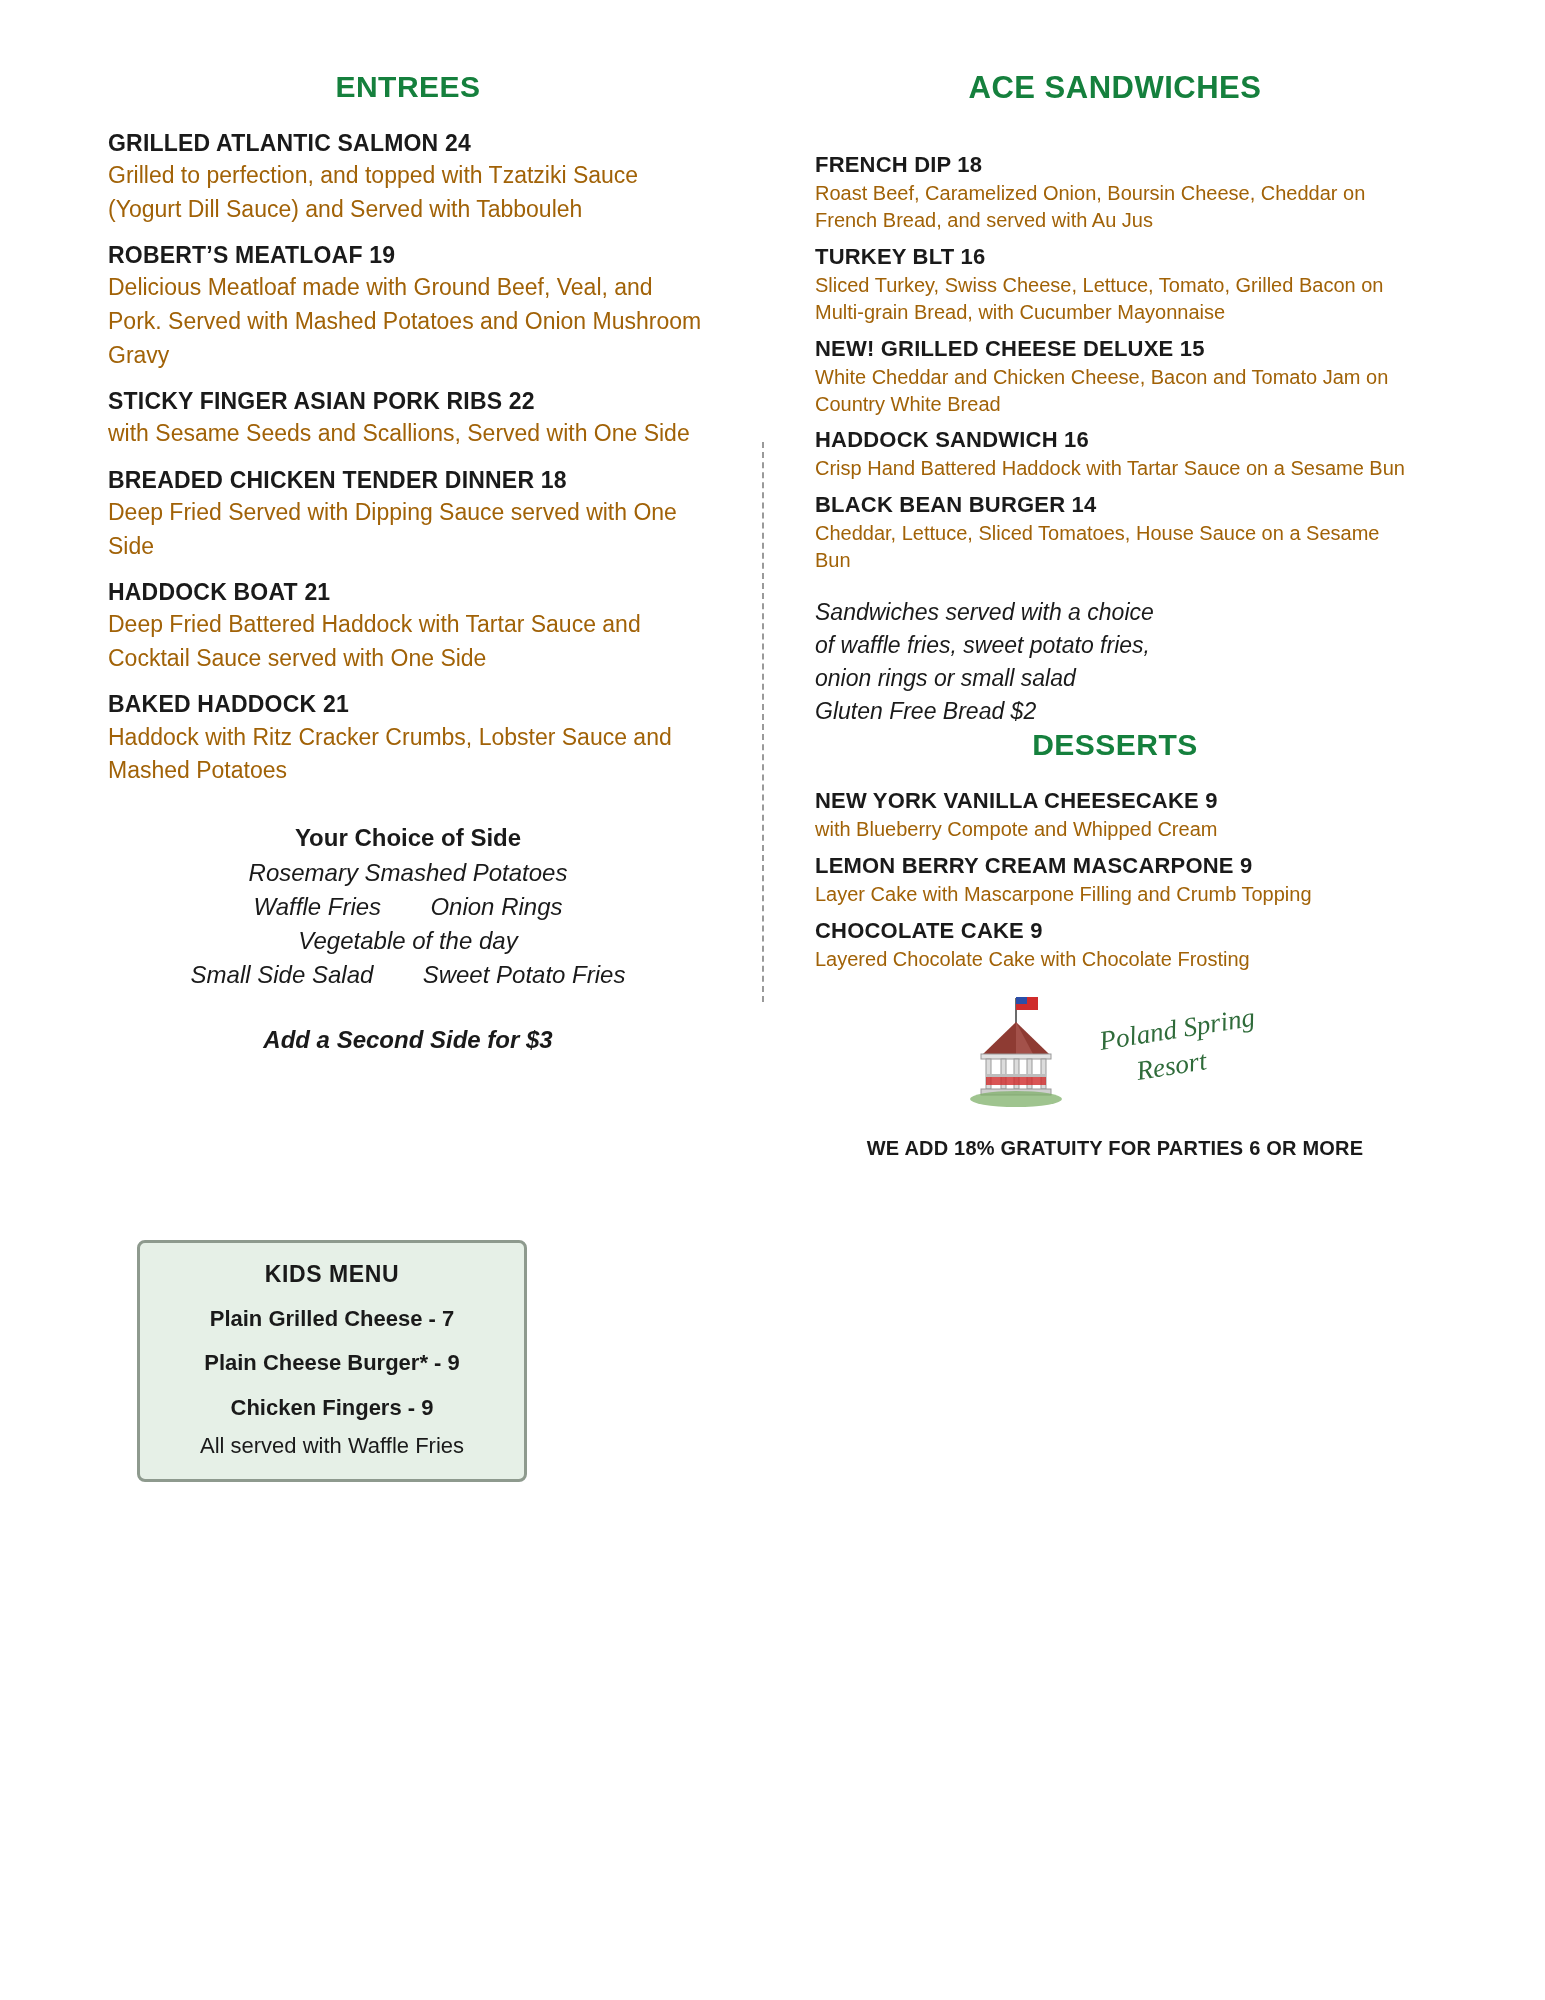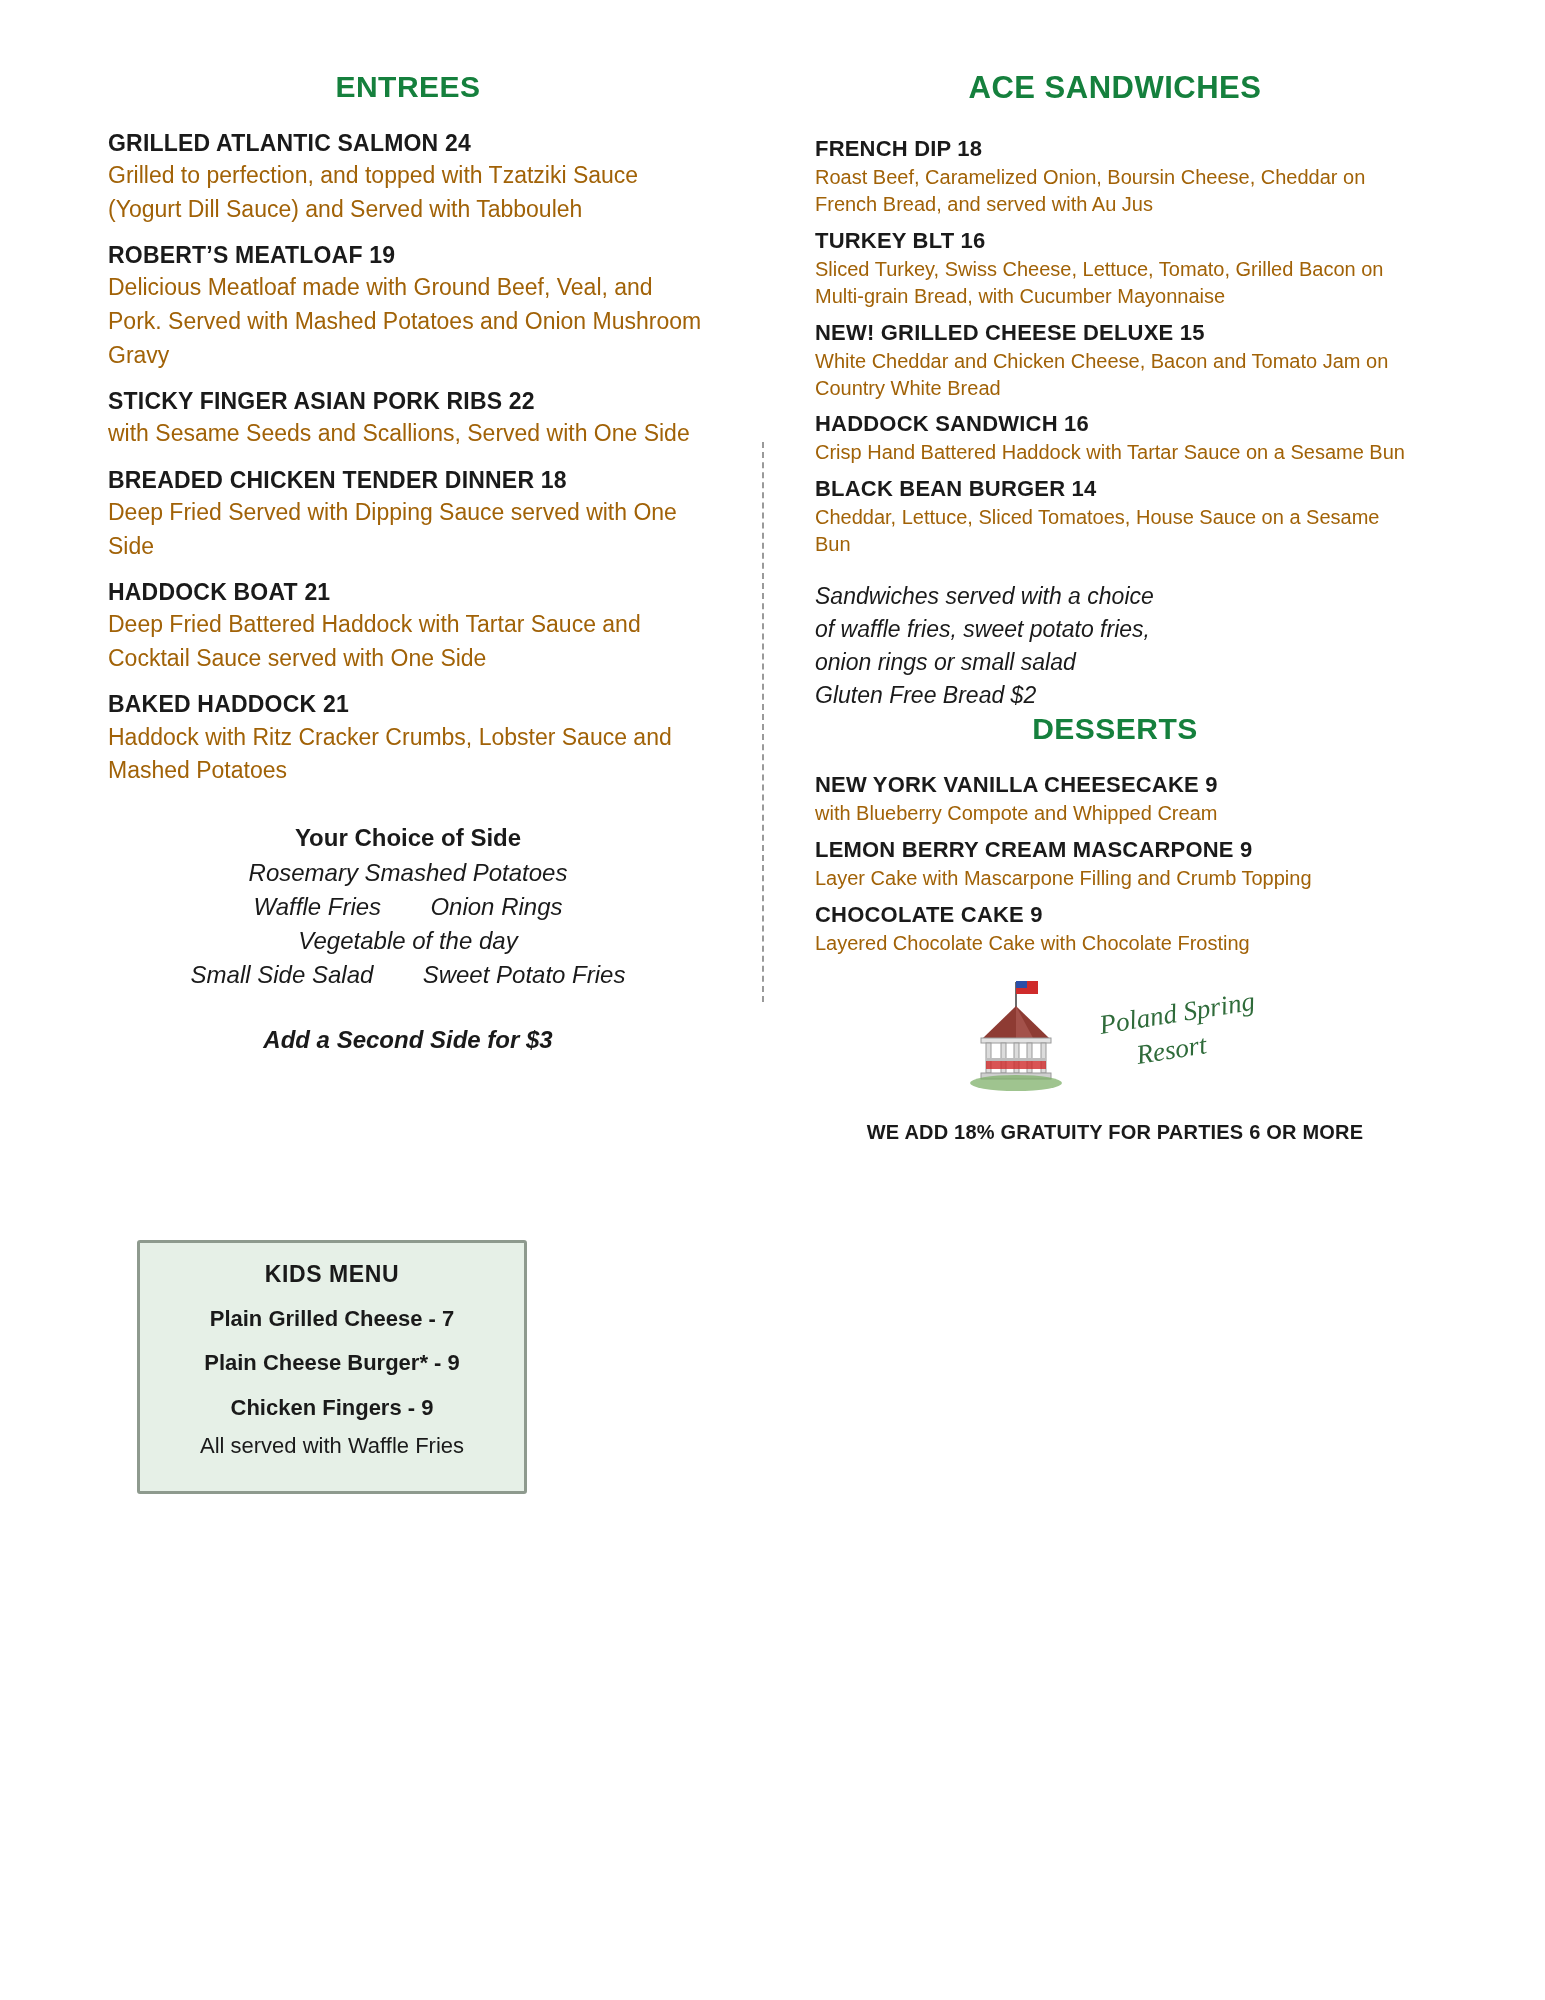--- a/index.html
+++ b/index.html
@@ -43,21 +43,21 @@
   h2.section-title {
     font-size: 30px;
     font-weight: bold;
     color: #15803d;
     text-align: center;
     letter-spacing: 0.5px;
     margin: 0 0 26px 0;
   }
   h2.section-title.right {
     font-size: 31px;
-    margin-bottom: 30px;
+    margin-bottom: 46px;
   }
   .item {
     margin-bottom: 16px;
   }
   .item-name {
     font-size: 23px;
     font-weight: bold;
     letter-spacing: 0.2px;
     margin: 0 0 2px 0;
     line-height: 1.18;
@@ -111,22 +111,22 @@
   }
 
   .kids-box {
     position: absolute;
     left: 137px;
     top: 1240px;
     width: 390px;
     box-sizing: border-box;
     background: #e6f0e7;
     border: 3px solid #8e9a8e;
-    border-radius: 3px;
-    padding: 18px 16px 32px 16px;
+    border-radius: 8px;
+    padding: 18px 16px 20px 16px;
     text-align: center;
   }
   .kids-title {
     font-size: 23px;
     font-weight: bold;
     letter-spacing: 0.6px;
     margin-bottom: 18px;
   }
   .kids-item {
     font-size: 22px;

